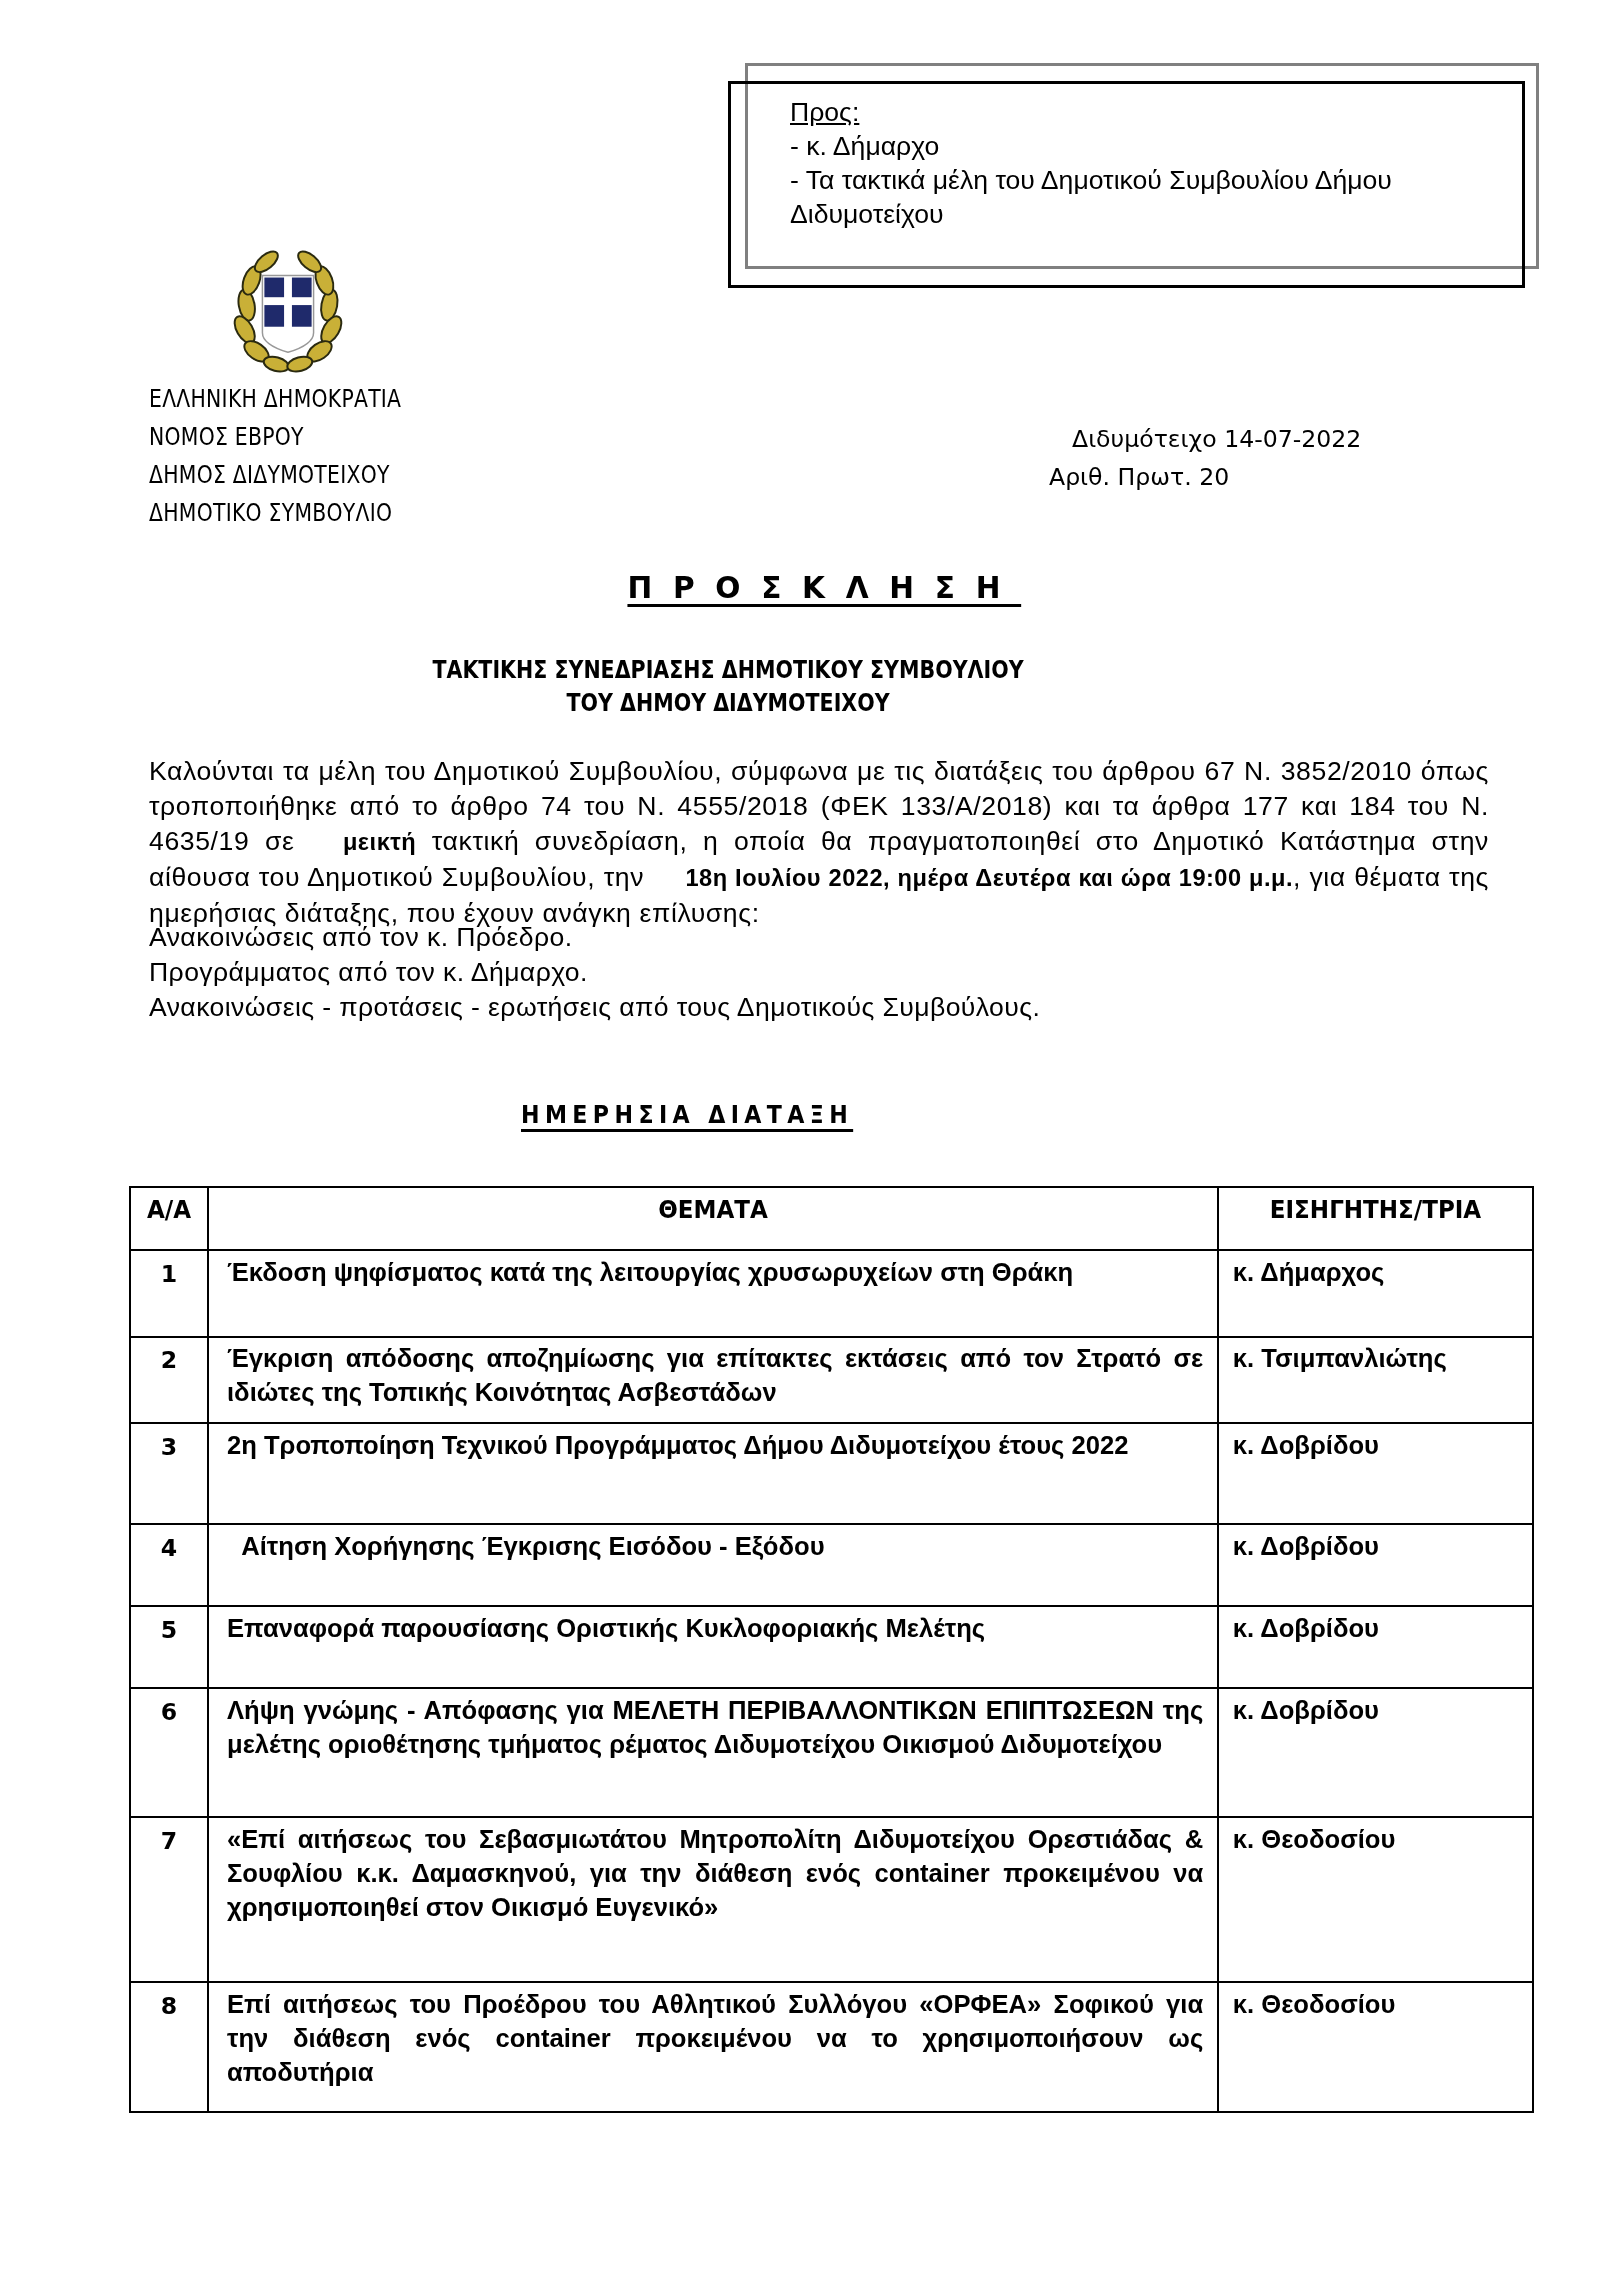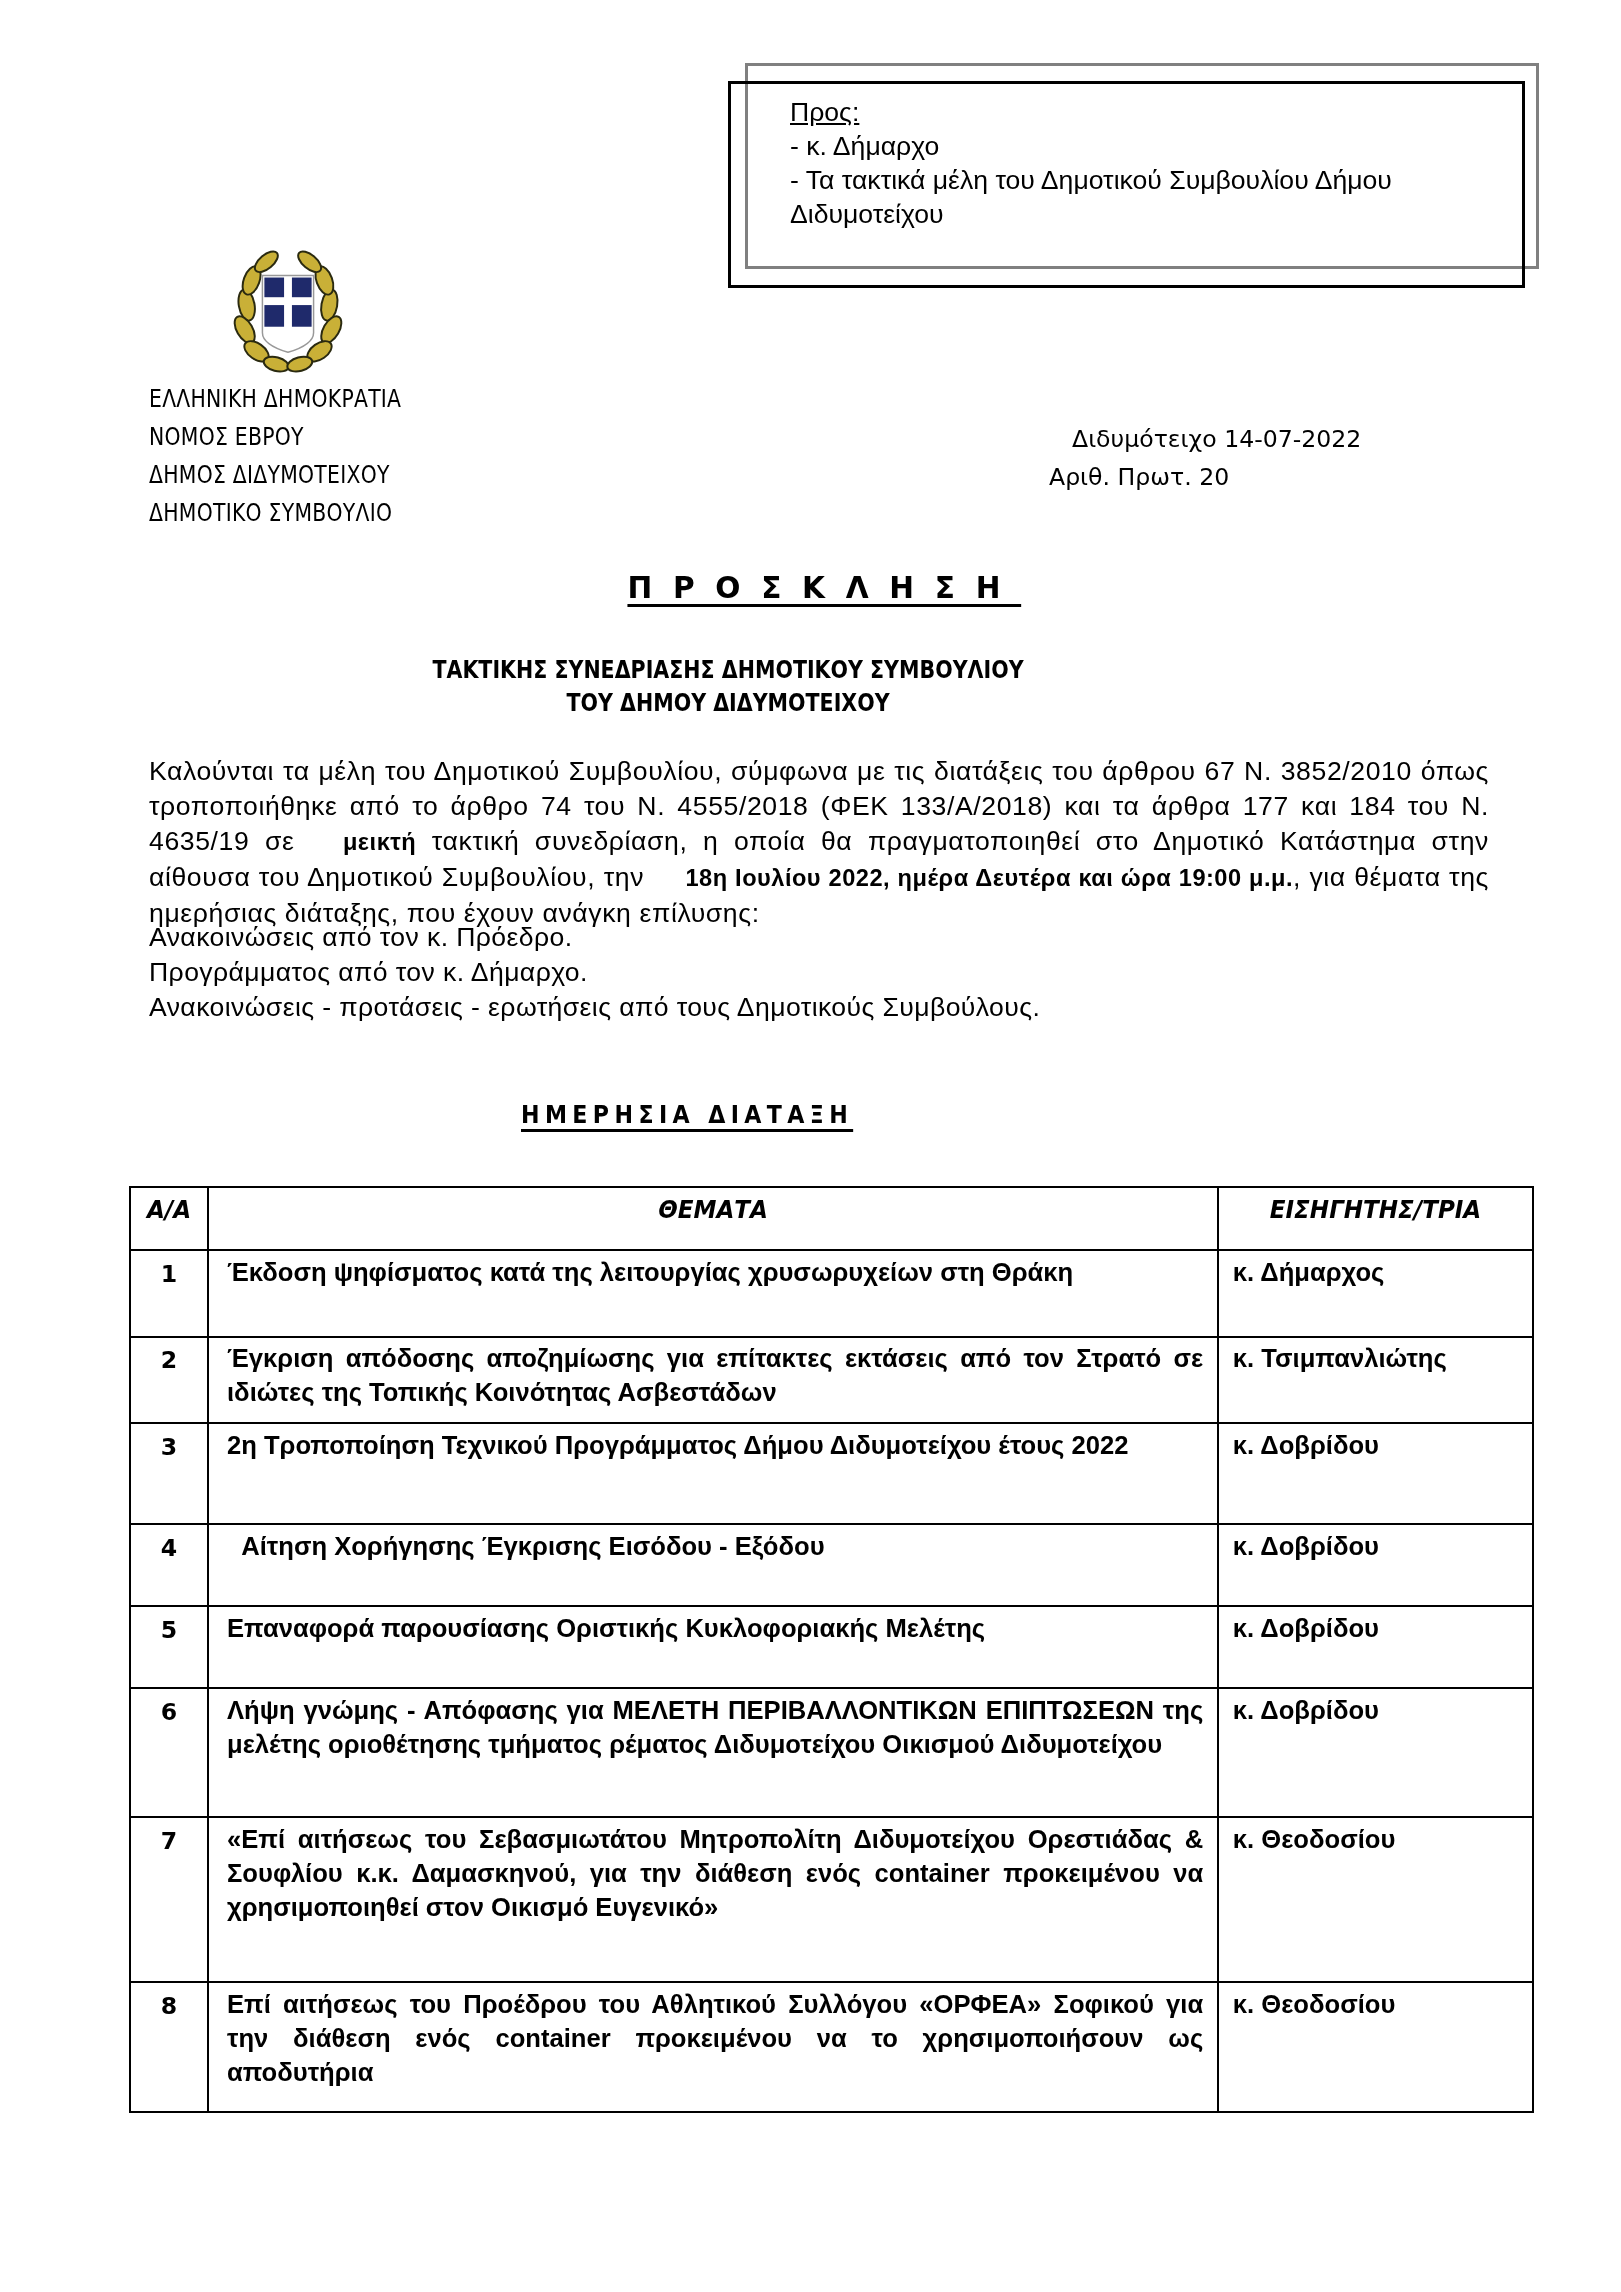--- a/index.html
+++ b/index.html
@@ -84,21 +84,20 @@
   table.agenda {
     position: absolute; left: 129px; top: 1186px; width: 1403px;
     border-collapse: collapse; table-layout: fixed;
   }
   table.agenda td, table.agenda th {
     border: 2px solid #000; vertical-align: top; padding: 3.9px 7.9px 3.9px 7.9px;
   }
   table.agenda th {
     font-weight: bold; font-size: 25.6px; height: 51px; padding-top: 5.9px;
     font-family: "DejaVu Sans Condensed", "DejaVu Sans", sans-serif;
-    font-style: italic;
   }
   table.agenda col.c-num { width: 78px; }
   table.agenda col.c-topic { width: 1010px; }
   table.agenda col.c-speaker { width: 315px; }
   table.agenda td {
     font-weight: bold; font-size: 25.6px; line-height: 34px;
     font-family: "Liberation Sans Narrow", "Liberation Sans", sans-serif;
   }
   table.agenda td.num { text-align: center; font-family: "DejaVu Sans", sans-serif; font-size: 23.6px; padding-top: 5.9px; }
   table.agenda td.topic { text-align: justify; padding-left: 18px; padding-right: 13.8px; margin-left: 28px; }

